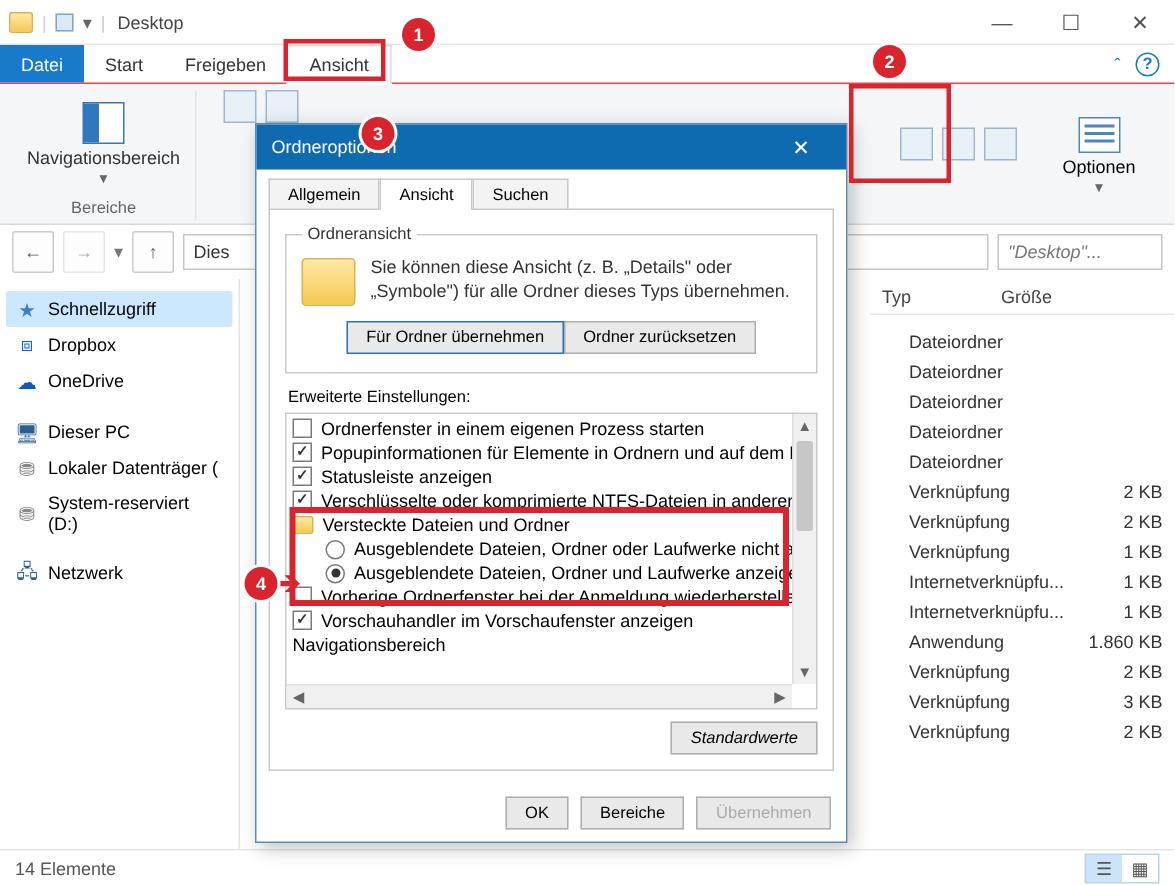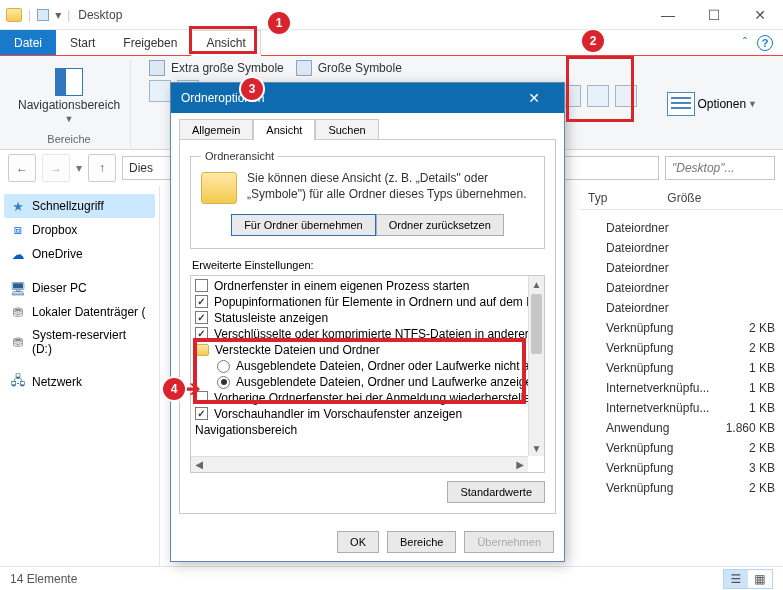--- a/index.html
+++ b/index.html
@@ -25,21 +25,21 @@
 .rgroup { display:flex; flex-direction:column; align-items:center; border-right:1px solid #e3e3e3; padding:0 10px; }
 .rgroup .body { flex:1; display:flex; align-items:center; gap:6px; }
 .rgroup .label { font-size:11px; color:#666; padding:2px 0; }
 .navpane-btn { display:flex; flex-direction:column; align-items:center; gap:2px; color:#333; }
 .navpane-glyph { width:28px; height:28px; border:1.5px solid #3177bd; background:#fff; position:relative; }
 .navpane-glyph::before { content:""; position:absolute; left:0; top:0; bottom:0; width:10px; background:#3177bd; }
 .layout-row { display:flex; gap:6px; align-items:center; color:#333; font-size:11px; }
 .layout-glyph { width:16px; height:16px; border:1px solid #8aa6c1; background:#dce8f4; }
 .small-panes { display:flex; gap:6px; }
 .small-glyph { width:22px; height:22px; border:1px solid #9fb7ce; background:#e9f1f8; }
-.options-btn { display:flex; flex-direction:row; align-items:center; gap:2px; padding:4px 8px; }
+.options-btn { display:flex; flex-direction:column; align-items:center; gap:2px; padding:4px 8px; }
 .options-glyph { width:28px; height:24px; border:1px solid #4e87bd; background:#fff; position:relative; }
 .options-glyph::before { content:""; position:absolute; left:3px; right:3px; top:4px; height:2px; background:#4e87bd; box-shadow:0 5px 0 #4e87bd, 0 10px 0 #4e87bd; }
 
 
 .navbar { height:36px; display:flex; align-items:center; padding:0 8px; gap:6px; }
 .navbtn { width:28px; height:28px; border:1px solid #ccc; border-radius:2px; display:flex; align-items:center; justify-content:center; color:#555; background:#fdfdfd; }
 .addressbar { flex:1; height:24px; border:1px solid #c7c7c7; display:flex; align-items:center; padding:0 6px; gap:6px; color:#333; }
 .searchbox { width:110px; height:24px; border:1px solid #c7c7c7; display:flex; align-items:center; padding:0 6px; color:#777; font-style:italic; }
 
 
@@ -88,21 +88,21 @@
 .adv-radio-item { display:flex; align-items:center; gap:6px; font-size:11px; padding:1px 0 1px 22px; white-space:nowrap; }
 .chk, .rad { width:13px; height:13px; border:1px solid #7a7a7a; background:#fff; display:inline-flex; align-items:center; justify-content:center; font-size:10px; flex-shrink:0; }
 .rad { border-radius:50%; }
 .rad.sel::after { content:""; width:6px; height:6px; background:#333; border-radius:50%; }
 .chk.sel::after { content:"✓"; color:#333; font-weight:bold; line-height:1; }
 .sbar-v { position:absolute; right:0; top:0; bottom:16px; width:16px; background:#f0f0f0; border-left:1px solid #ddd; }
 .sbar-v .thumb { position:absolute; left:2px; right:2px; top:18px; height:60px; background:#c7c7c7; border-radius:2px; }
 .sbar-v .arr { position:absolute; left:0; right:0; height:16px; display:flex; align-items:center; justify-content:center; color:#666; font-size:10px; }
 .sbar-h { position:absolute; left:0; right:16px; bottom:0; height:16px; background:#f0f0f0; border-top:1px solid #ddd; }
 .sbar-h .arr { position:absolute; top:0; bottom:0; width:16px; display:flex; align-items:center; justify-content:center; color:#666; font-size:10px; }
-.dlg-defaults { display:flex; justify-content:flex-end; margin-top:8px; }
+.dlg-defaults { display:flex; justify-content:flex-end; margin-top:8px;font-style:italic; }
 .dlg-footer { display:flex; justify-content:flex-end; gap:8px; padding:8px 10px; }
 .pushbtn.disabled { color:#aaa; }
 
 
 .anno-box { position:absolute; border:3px solid #d9232d; pointer-events:none; z-index:50; }
 .anno-num { position:absolute; width:22px; height:22px; background:#d9232d; border-radius:50%; color:#fff; font-weight:bold; display:flex; align-items:center; justify-content:center; z-index:60; font-size:12px; pointer-events:none; box-shadow:0 0 0 2px #fff; }
 .anno-arrow { position:absolute; z-index:55; color:#d9232d; font-size:22px; font-weight:bold; pointer-events:none; }
 
 .red-hl { position:absolute; border:4px solid #d9232d; pointer-events:none; z-index:40; }
 </style>
@@ -142,26 +142,20 @@
         <div class="navpane-glyph"></div>
         <span>Navigationsbereich</span>
         <span style="color:#666;font-size:9px">▼</span>
       </div>
     </div>
     <div class="label">Bereiche</div>
   </div>
 
   <div class="rgroup" style="border-right:none">
     <div class="body" style="flex-direction:column;align-items:flex-start;gap:4px">
-      <div class="layout-row">
-        <span class="layout-glyph"></span>
-        <span>Extra große Symbole</span>
-        <span class="layout-glyph" style="margin-left:6px"></span>
-        <span>Große Symbole</span>
-      </div>
       <div class="small-panes">
         <span class="small-glyph"></span>
         <span class="small-glyph"></span>
       </div>
     </div>
     <div class="label">&nbsp;</div>
   </div>
 
   <div style="flex:1"></div>
 

